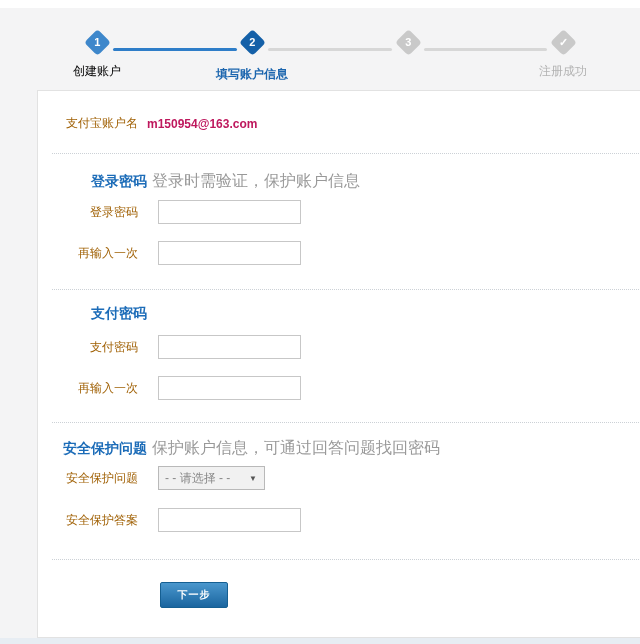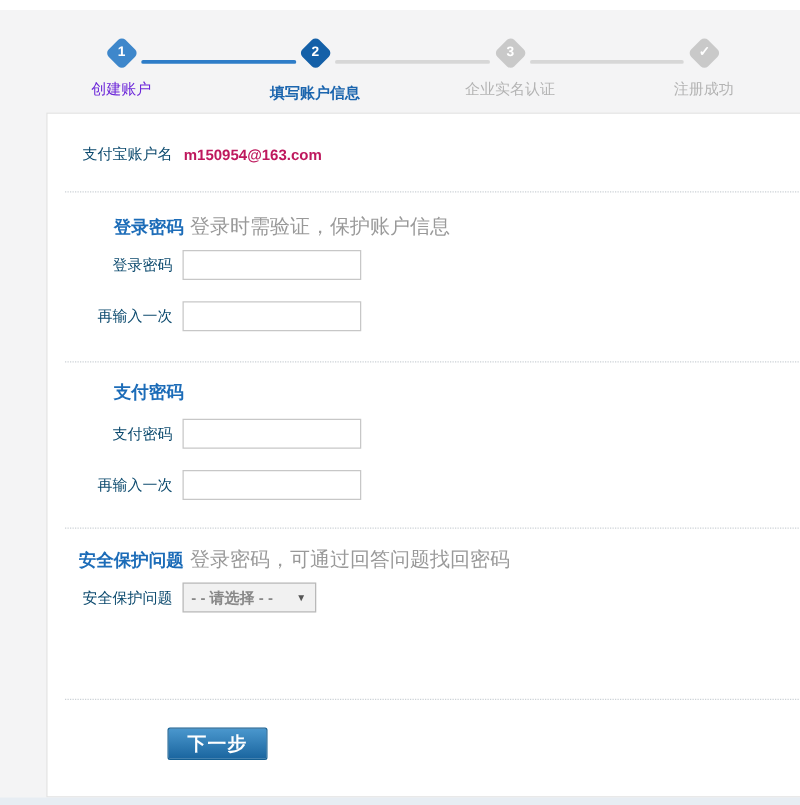--- a/index.html
+++ b/index.html
@@ -38,58 +38,58 @@
     display:flex; align-items:center; justify-content:center;
   }
   .diamond > span {
     transform:rotate(-45deg);
     color:#fff; font-size:11px; font-weight:bold; line-height:1;
   }
   .d-done    { background:#3e87cb; }
   .d-active  { background:#1460a8; }
   .d-pending { background:#c9c9c9; }
   .step-label { margin-top:11px; font-size:12px; }
-  .l-done    { color:#6d28d9; }
+  .l-done    { color:#000000; }
   .l-active  { color:#1b65ae; font-weight:bold;margin-top:14px; }
   .l-pending { color:#b3b3b3; }
 
   
   .panel {
     position:absolute; left:37px; top:90px; right:-2px; bottom:6px;
     background:#fff;
     border:1px solid #e2e2e2;
   }
   .dotted-divider {
     position:absolute; left:14px; right:0; height:0;
     border-top:1px dotted #ccd1d6;
   }
   .account-row {
     position:absolute; top:24px; left:0; right:0;
     display:flex; align-items:center;
     font-size:12px;
   }
   .flabel {
     width:100px; text-align:right; flex:0 0 100px;
-    font-size:12px; color:#0c4a6e;
+    font-size:12px; color:#a16207;
   }
   .account-value { margin-left:9px; font-weight:bold; color:#be185d; }
   .section-head {
     position:absolute; left:0; right:0;
     display:flex; align-items:baseline;
   }
   .section-title {
     width:109px; flex:0 0 109px; text-align:right;
     font-size:14px; font-weight:bold; color:#1c6cb8;
   }
   .section-hint { margin-left:5px; font-size:16px; color:#999; }
   .form-row {
     position:absolute; left:0; right:0;
     display:flex; align-items:center;
   }
-  .control { margin-left:8px;font-weight:bold; }
+  .control { margin-left:20px; }
   .text-input {
     width:143px; height:24px;
     border:1px solid #c7c7c7;
     background:#fff;
     font-size:12px; padding:0 5px;
     font-family:"Liberation Sans", sans-serif;
   }
   .fake-select {
     width:107px; height:24px;
     border:1px solid #b9b9b9;
@@ -98,26 +98,26 @@
     font-size:12px; color:#888;
     padding:0 6px;
     position:relative;
     cursor:default;
   }
   .caret {
     position:absolute; right:7px; top:8px;
     font-size:8px; color:#555; line-height:1;
   }
   .next-btn {
-    position:absolute; left:96px; top:491px;
-    width:80px; height:26px;
+    position:absolute; left:122px; top:491px;
+    width:68px; height:26px;
     background:linear-gradient(#4a97cd, #1a659f);
     border:1px solid #155f92;
     border-radius:2px;
-    color:#fff; font-size:15px; font-weight:bold;
+    color:#fff; font-size:10px; font-weight:bold;
     font-family:"Liberation Sans", sans-serif;
     letter-spacing:1px;
     cursor:pointer;
   }
 </style>
 </head>
 <body>
 
 <div class="page-bg"></div>
 
@@ -135,21 +135,20 @@
   <div class="step step-2">
     <div class="diamond d-active">
         <span>2</span>
       </div>
     <div class="step-label l-active">填写账户信息</div>
   </div>
   <div class="step step-3">
     <div class="diamond d-pending">
         <span>3</span>
       </div>
-    <div class="step-label l-pending">企业实名认证</div>
   </div>
   <div class="step step-4">
     <div class="diamond d-pending">
         <span>✓</span>
       </div>
     <div class="step-label l-pending">注册成功</div>
   </div>
 </div>
 
 <div class="panel">
@@ -185,28 +184,32 @@
   </div>
   <div class="form-row" style="top:285px;">
     <span class="flabel">再输入一次</span>
     <input type="password" class="text-input control" style="">
   </div>
 
   <div class="dotted-divider" style="top:331px;"></div>
 
   <div class="section-head" style="top:347px;">
     <span class="section-title">安全保护问题</span>
-    <span class="section-hint">登录密码，可通过回答问题找回密码</span>
+    <span class="section-hint">保护账户信息，可通过回答问题找回密码</span>
   </div>
   <div class="form-row" style="top:375px;">
     <span class="flabel">安全保护问题</span>
     <div class="fake-select control">
       <span>- - 请选择 - -</span>
       <span class="caret">▼</span>
     </div>
   </div>
+  <div class="form-row" style="top:417px;">
+    <span class="flabel">安全保护答案</span>
+    <input type="text" class="text-input control" style="">
+  </div>
 
   <div class="dotted-divider" style="top:468px;"></div>
 
   <button class="next-btn">下一步</button>
 </div>
 
 <div class="bottom-band"></div>
 
 </body></html>

